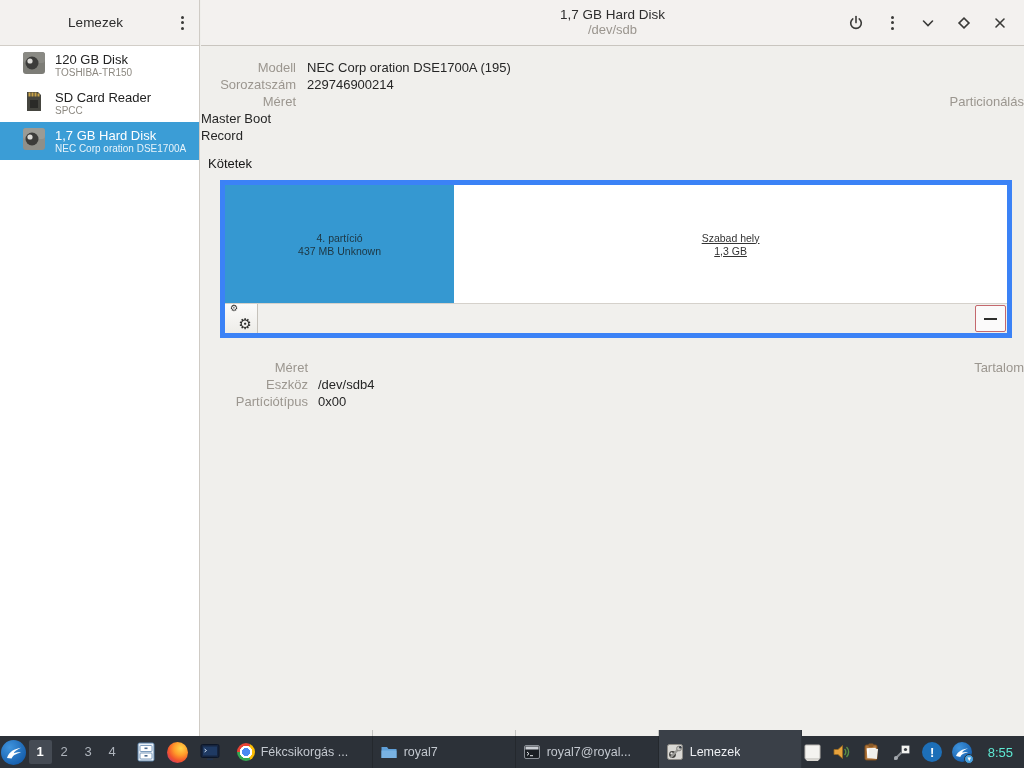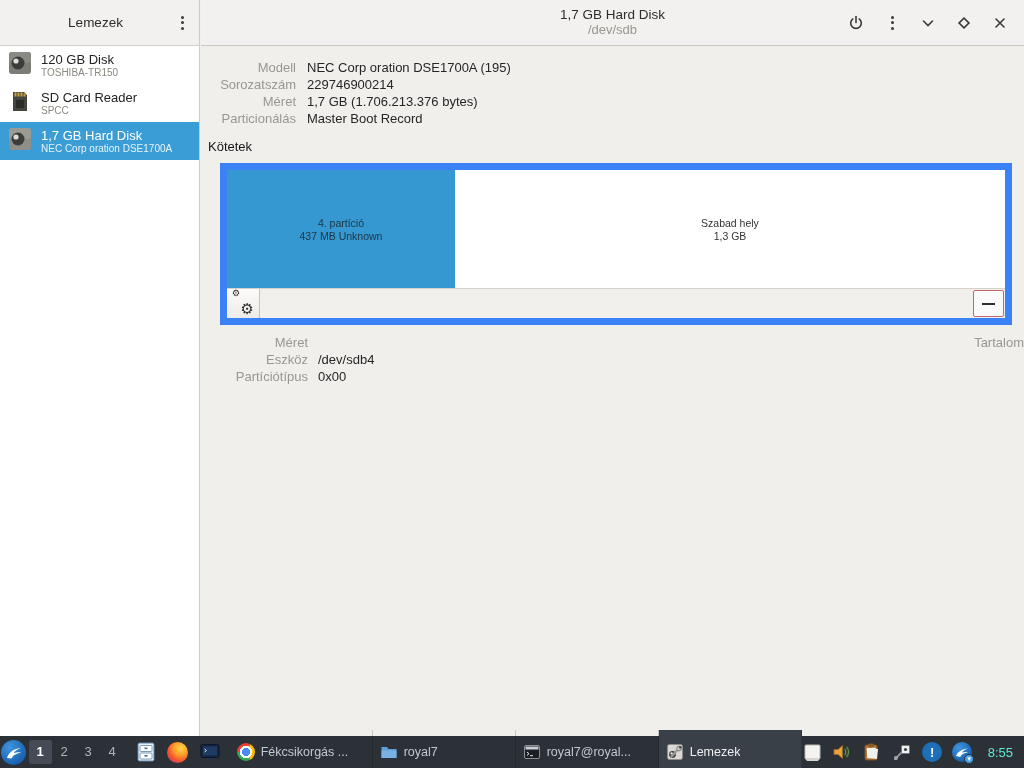--- a/index.html
+++ b/index.html
@@ -12,21 +12,21 @@
   
   .sidebar { position:absolute; left:0; top:0; bottom:0; width:200px;
     background:#ffffff; border-right:1px solid #cfcbc5; }
   .sidebar-header { height:46px; background:#f3f1ef; border-bottom:1px solid #d2cec8;
     display:flex; align-items:center; }
   .sidebar-title { flex:1; text-align:center; padding-left:26px; font-size:13.5px; color:#2d2d2d; }
   .kebab-btn { width:34px; height:100%; display:flex; flex-direction:column;
     align-items:center; justify-content:center; gap:2.5px; cursor:pointer; }
   .kdot { width:3px; height:3px; border-radius:50%; background:#3a3a38; }
 
-  .device-item { display:flex; align-items:center; gap:8px; height:38px; padding:4px 7px; }
+  .device-item { display:flex; align-items:center; gap:8px; height:38px; padding:4px 21px; }
   .device-item .dtxt { min-width:0; }
   .dname { font-size:13px; color:#222; line-height:15px; white-space:nowrap; }
   .ddetail { font-size:10px; color:#8c8880; line-height:12px; white-space:nowrap; }
   .device-item.selected { background:#3b9dd6; }
   .device-item.selected .dname { color:#fff; }
   .device-item.selected .ddetail { color:rgba(255,255,255,.88); }
 
   
   .main { position:absolute; left:201px; right:0; top:0; bottom:0; background:#f0efec; }
   .headerbar { position:relative; height:46px; background:#f3f1ef; border-bottom:1px solid #c9c5bf; }
@@ -40,28 +40,28 @@
   .kebab2 { display:flex; flex-direction:column; gap:2.5px; }
 
   
   .info-grid { display:grid; grid-template-columns:95px 1fr; column-gap:11px;
     padding-top:13px; font-size:13px; line-height:17px; }
   .lbl { text-align:right; color:#9b968f; }
   .val { color:#262626; }
   .section-title { margin:12px 0 0 7px; font-size:13px; font-weight:normal; color:#161616; }
 
   
-  .volumes { margin:9px 12px 0 19px; background:#7dd3fc; border:7px solid #3b82f6; }
+  .volumes { margin:9px 12px 12px 19px; background:#7dd3fc; border:5px solid #3b82f6; }
   .blocks { display:flex; height:118px; }
   .part-block { width:29.3%; background:#3598d1; display:flex; flex-direction:column;
     align-items:center; justify-content:center; gap:1px; cursor:pointer; }
   .part-block div { font-size:10.5px; color:#1d3642; }
   .free-block { flex:1; background:#fff; display:flex; flex-direction:column;
     align-items:center; justify-content:center; gap:1px; cursor:pointer; }
-  .free-block div { font-size:10.5px; color:#333; }
+  .free-block div { font-size:10.5px; color:#333;text-decoration:underline; }
   .vol-toolbar { height:30px; border-top:1px solid #d5d1cb; background:#f1f0ed;
     display:flex; align-items:stretch; }
   .gear-btn { width:33px; border-right:1px solid #c6c2bb;
     background:linear-gradient(#fcfbfa,#edece8); position:relative; cursor:pointer; }
   .gear-big { position:absolute; right:5px; bottom:0px; font-size:15px; color:#2e2e2c; }
   .gear-small { position:absolute; left:5px; top:-1px; font-size:9px; color:#2e2e2c; }
   .tb-spacer { flex:1; }
   .minus-btn { width:31px; margin:1px 1px; border:1px solid #c4686d; border-radius:2px;
     background:#fbfafa; display:flex; align-items:center; justify-content:center; cursor:pointer; }
   .minus-line { width:13px; height:2px; background:#2e2e2c; }
@@ -208,21 +208,20 @@
         </div>
       </div>
     </div>
 
     <div class="info-grid">
       <div class="lbl">Modell</div>
       <div class="val">NEC Corp oration DSE1700A (195)</div>
       <div class="lbl">Sorozatszám</div>
       <div class="val">229746900214</div>
       <div class="lbl">Méret</div>
-      <div class="val">1,7 GB (1.706.213.376 bytes)</div>
       <div class="lbl">Particionálás</div>
       <div class="val">Master Boot Record</div>
     </div>
 
     <div class="section-title">Kötetek</div>
 
     <div class="volumes">
       <div class="blocks">
         <div class="part-block">
           <div>4. partíció</div>

